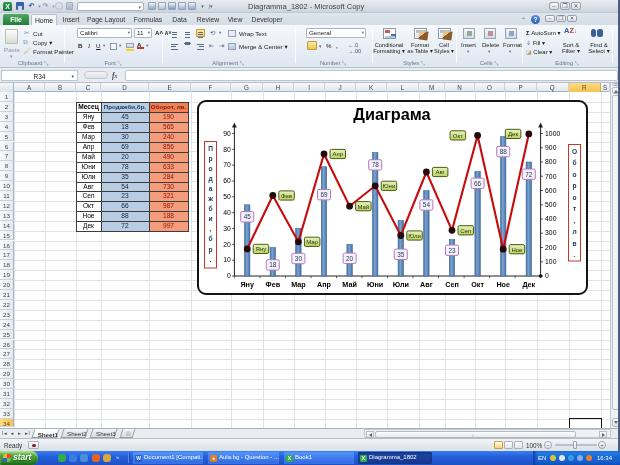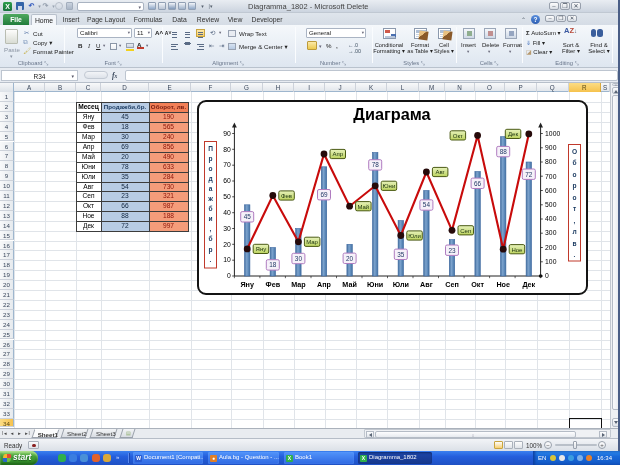--- a/index.html
+++ b/index.html
@@ -64,21 +64,21 @@
       <div class="abs" style="left:77px;top:1.5px;width:67px;height:9px;background:#fff;border:1px solid #a9b3c1;border-radius:2px;">
         <span style="position:absolute;right:2px;top:1px;font-size:5px;color:#667;">▾</span>
       </div>
       <div class="qico" style="left:148px;width:8px;height:8px;background:linear-gradient(#f2f5f9,#8fa8c8);border:1px solid #91a0b4;border-radius:1px;"></div>
       <div class="qico" style="left:158px;width:8px;height:8px;background:linear-gradient(#f2f5f9,#b9c4d4);border:1px solid #91a0b4;border-radius:1px;"></div>
       <div class="qico" style="left:168px;width:8px;height:8px;background:linear-gradient(#f2f5f9,#7f98b8);border:1px solid #91a0b4;border-radius:1px;"></div>
       <div class="qico" style="left:178px;width:8px;height:8px;background:linear-gradient(#f2f5f9,#9fb2ca);border:1px solid #91a0b4;border-radius:1px;"></div>
       <div class="qico" style="left:188px;width:8px;height:8px;background:linear-gradient(#f2f5f9,#8fa8c8);border:1px solid #91a0b4;border-radius:1px;"></div>
       <div class="qico" style="left:198px;color:#55606e;font-size:5px;">▾</div>
       <div class="qico" style="left:206px;color:#55606e;font-size:5px;">|▾</div>
-      <div id="titletext">Diagramma_1802 - Microsoft Delete</div>
+      <div id="titletext">Diagramma_1802 - Microsoft Copy</div>
       <div class="winbtn" style="left:549px;">–</div>
       <div class="winbtn" style="left:560px;">❐</div>
       <div class="winbtn" style="left:571px;">✕</div>
     </div>
     <div class="abs" id="tabrow">
       <div class="rtab" id="tab-file" style="left:3px;width:26px;">File</div>
       <div class="rtab" id="tab-home" style="left:31px;width:26px;">Home</div>
       <div class="rtab" style="left:61px;width:20px;">Insert</div>
       <div class="rtab" style="left:86px;width:40px;">Page Layout</div>
       <div class="rtab" style="left:132px;width:32px;">Formulas</div>

